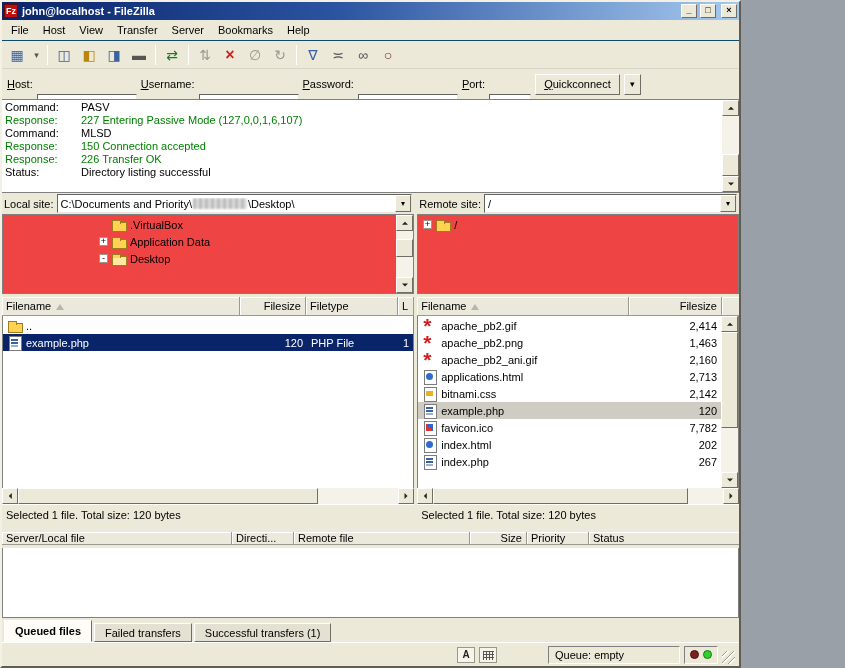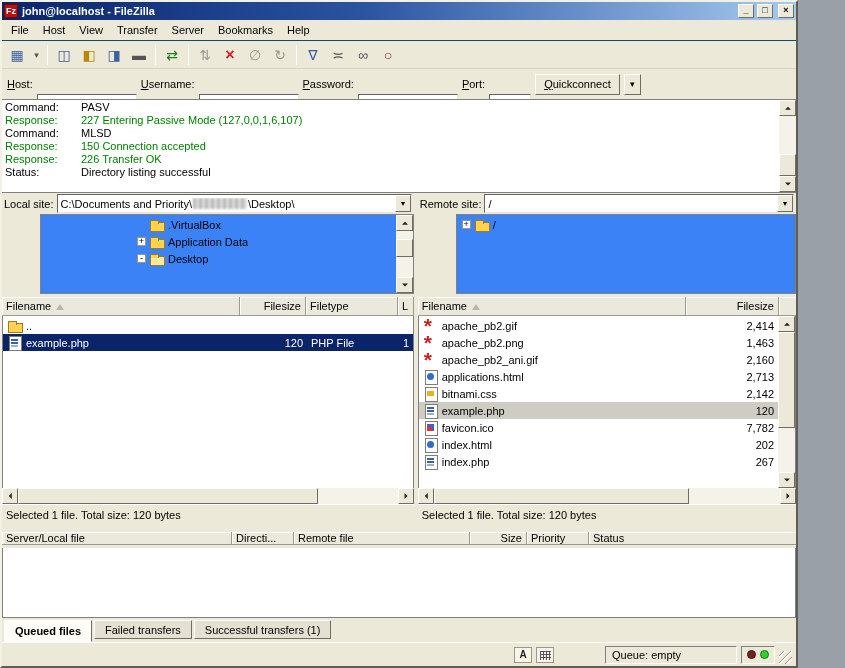--- a/index.html
+++ b/index.html
@@ -1,18 +1,18 @@
 <!DOCTYPE html>
 <html><head>
 <meta charset="utf-8">
 <style>
   * { box-sizing: border-box; margin: 0; padding: 0; }
   html,body { background:#9aa0a8; }
   .window{
-    width:798px;height:668px;overflow:hidden;
+    width:741px;height:668px;overflow:hidden;
     border:2px solid;border-color:#f3f1e4 #5f5d54 #5f5d54 #f3f1e4;
     background:#ece9d8;display:flex;flex-direction:column;
     font-family:"Liberation Sans",sans-serif;font-size:11px;color:#000;
   }
   
   .titlebar{height:18px;flex:none;background:linear-gradient(90deg,#0a246a 0%,#2a53a0 45%,#a6caf0 100%);
     display:flex;align-items:center;padding:0 2px;gap:3px;}
   .app-icon{width:14px;height:14px;flex:none;background:#bf1010;color:#fff;font-weight:bold;font-size:9px;
     display:flex;align-items:center;justify-content:center;border:1px solid #6d0606;}
   .title{color:#fff;font-weight:bold;flex:1;white-space:nowrap;padding-left:1px;}
@@ -74,21 +74,21 @@
   .pane{display:flex;flex-direction:column;}
   .pane.left{width:418px;}
   .pane.right{width:419px;}
   .dirbar{height:21px;flex:none;display:flex;align-items:center;gap:3px;padding:0 2px;}
   .combo{flex:1;height:19px;display:flex;background:#fff;border:1px solid;border-color:#636360 #e8e6da #e8e6da #636360;align-items:center;}
   .combo-text{flex:1;padding:0 3px;white-space:nowrap;overflow:hidden;display:flex;align-items:center;gap:1px;}
   .combo-btn{width:16px;height:17px;flex:none;background:#ece9d8;border:1px solid;border-color:#fff #6f6d64 #6f6d64 #fff;
     display:flex;align-items:center;justify-content:center;font-size:8px;}
   .redacted{display:inline-block;width:54px;height:11px;border-radius:1px;
     background:repeating-linear-gradient(90deg,#b9b9b9 0 3px,#dcdcdc 3px 6px);filter:blur(1px);}
-  .treewrap{height:80px;flex:none;background:#3b82f6;border:1px solid #808080;display:flex;margin-left:38px;}
+  .treewrap{height:80px;flex:none;background:#ef4444;border:1px solid #808080;display:flex;}
   .treebody{flex:1;padding:1px 0;overflow:hidden;}
   .trow{height:17px;display:flex;align-items:center;gap:3px;white-space:nowrap;}
   .trow.deep{padding-left:96px;}
   .trow.shallow{padding-left:5px;}
   .expander{width:9px;height:9px;flex:none;border:1px solid #9a988a;background:#fff;
     font-size:9px;line-height:7px;text-align:center;}
   .expander[data-exp=""]{visibility:hidden;}
   .gap{height:3px;flex:none;}
   
   .fi{width:16px;height:14px;position:relative;flex:none;display:inline-block;}
@@ -117,21 +117,21 @@
   .pane.right .lrow[data-selected="true"]{background:#cfccc3;color:#000;}
   .cw-name-l{width:238px;} .cw-size-l{width:66px;} .cw-type-l{width:92px;} .cw-mod-l{flex:1;}
   .cw-name-r{flex:1;} .cw-size-r{width:93px;} .cw-stub{width:17px;border-right:none;}
   .panestatus{height:19px;flex:none;display:flex;align-items:center;padding:1px 4px 0;border-top:1px solid #fff;}
   
   .qsplit{height:5px;flex:none;}
   .queue{flex:1;min-height:0;display:flex;flex-direction:column;}
   .qhead{height:20px;flex:none;display:flex;background:#ebe8dc;align-items:center;}
   .qw1{width:230px}.qw2{width:62px}.qw3{width:176px}.qw4{width:57px}.qw5{width:62px}.qw6{flex:1;border-right:none}
   .qbody{flex:1;background:#fff;border:1px solid #808080;border-top:none;}
-  .qtabs{height:24px;flex:none;display:flex;align-items:flex-start;gap:2px;padding:2px 2px 0;}
+  .qtabs{height:24px;flex:none;display:flex;align-items:flex-end;gap:2px;padding:2px 2px 0;}
   .qtab{height:19px;padding:0 10px;display:flex;align-items:center;background:#e4e1d2;
     border:1px solid;border-color:#fff #6f6d64 #6f6d64 #fff;white-space:nowrap;}
   .qtab[data-active="true"]{font-weight:bold;background:#fdfcf7;height:22px;border-bottom-color:#fdfcf7;}
   
   .statusbar{height:24px;flex:none;display:flex;align-items:center;gap:4px;padding:2px 4px;border-top:1px solid #fff;}
   .sb-fill{flex:1;}
   .sb-ic{width:18px;height:16px;flex:none;border:1px solid #9a988a;background:#f7f5ea;
     display:flex;align-items:center;justify-content:center;font-size:10px;font-weight:bold;color:#222;}
   .sb-keypad{width:18px;height:16px;flex:none;border:1px solid #9a988a;background:#f7f5ea;position:relative;}
   .sb-keypad::after{content:"";position:absolute;left:3px;top:3px;width:11px;height:9px;

